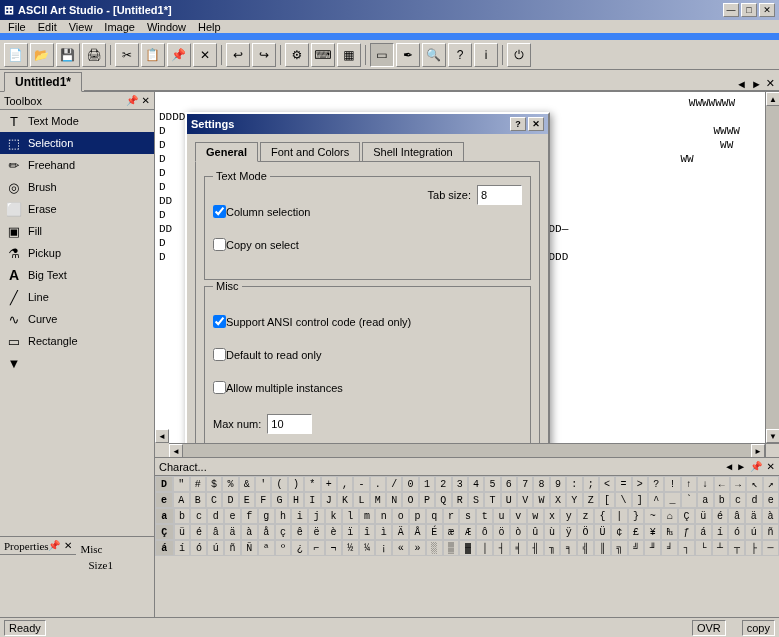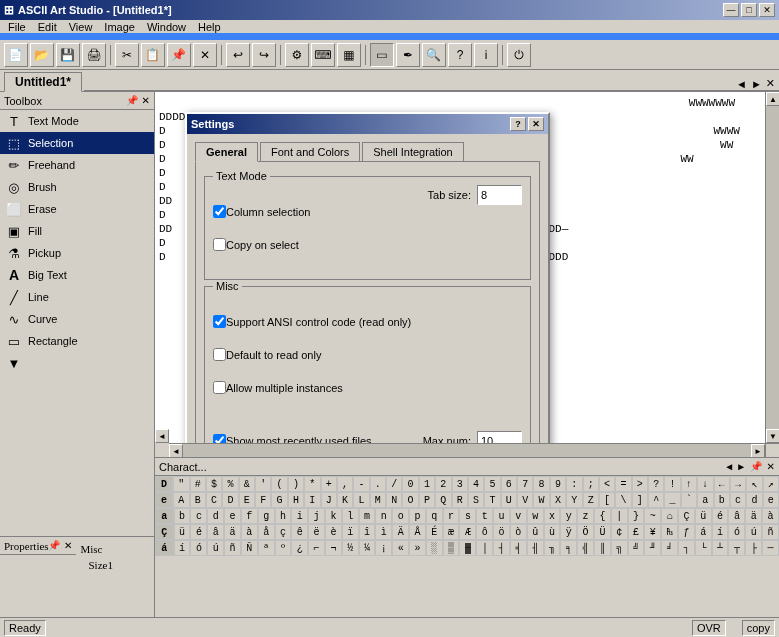--- a/index.html
+++ b/index.html
@@ -290,24 +290,20 @@
                   </div>
                   <div class="checkbox-row">
                     <input type="checkbox" style="">
                     <span>Default to read only</span>
                   </div>
                   <div class="checkbox-row">
                     <input type="checkbox" style="">
                     <span>Allow multiple instances</span>
                   </div>
                   <div style="display:flex; justify-content:space-between; align-items:center;">
-                    <div class="checkbox-row">
-                      <input type="checkbox" checked="" style="">
-                      <span>Show most recently used files</span>
-                    </div>
                     <div class="inline-field">
                       <span>Max num:</span>
                       <input type="text" class="text-input" value="10" style="width: 45px;">
                     </div>
                   </div>
                   <div class="checkbox-row">
                     <input type="checkbox" style="">
                     <span>Press Esc to exit</span>
                   </div>
                 </div>

